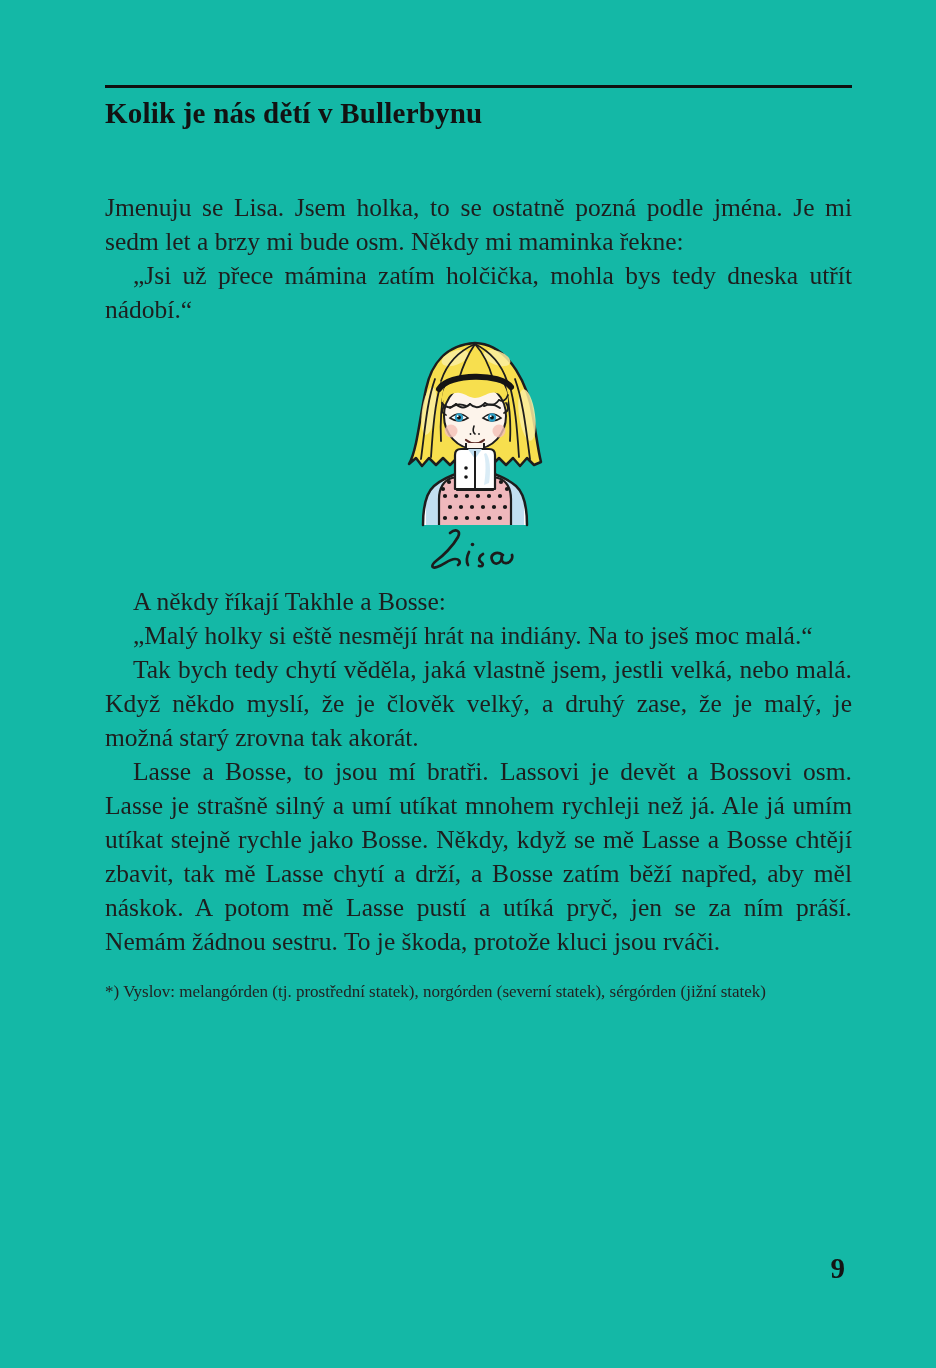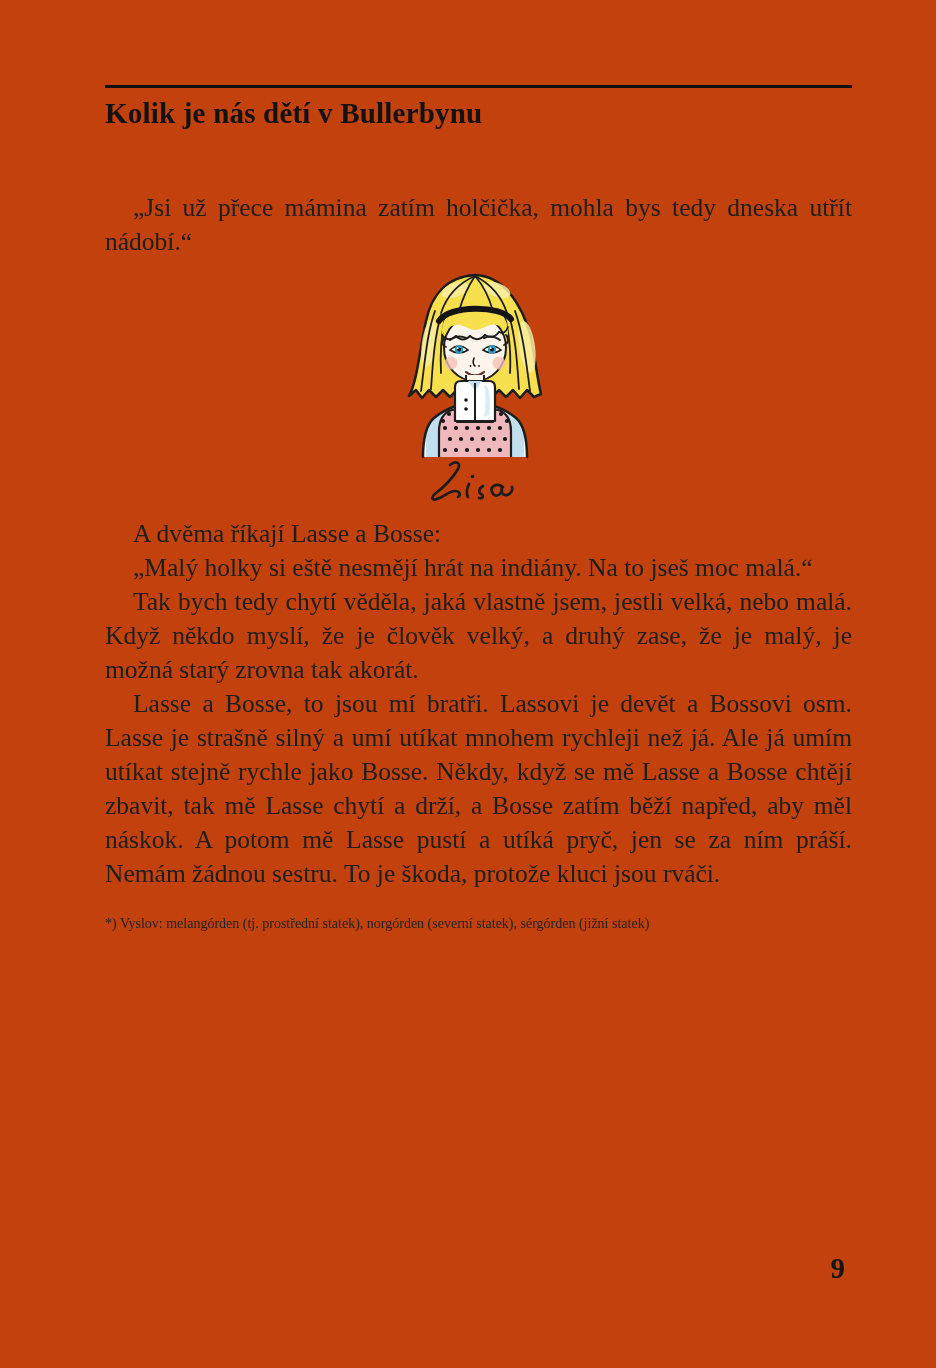--- a/index.html
+++ b/index.html
@@ -1,20 +1,20 @@
 <!DOCTYPE html>
 <html lang="cs"><head>
 <meta charset="utf-8">
 <style>
   html,body { margin:0; padding:0; background:#ffffff; }
   body {
     width:936px; height:1368px; position:relative; overflow:hidden;
     font-family:"Liberation Serif", serif; color:#1d1d1d;
   }
-  .page { position:absolute; inset:0; background:#c2410c; }
+  .page { position:absolute; inset:0; background:#14b8a6; }
   .content { position:absolute; left:105px; top:0; width:747px; }
   .top-rule { height:3px; background:#101010; margin-top:85px; }
   h1.chapter-title {
     margin:7px 0 0 0; font-size:29px; line-height:36px; font-weight:bold;
     letter-spacing:0.2px; color:#121212;
   }
   .text-start { margin-top:60px; }
   p.body {
     margin:0; font-size:25.5px; line-height:34px; text-align:justify;
     color:#1e1e1e;
@@ -23,38 +23,39 @@
   sup.note-ref { font-size:0.58em; vertical-align:super; line-height:0; }
   figure.illustration {
     margin:4px 0 10px 0; text-align:center;
   }
   figure.illustration svg { display:inline-block; }
   .vh {
     position:absolute; width:1px; height:1px; overflow:hidden;
     clip:rect(0 0 0 0); white-space:nowrap;
   }
   .footnote {
-    margin-top:22px; font-size:14px; line-height:22px; color:#222;
+    margin-top:22px; font-size:17px; line-height:22px; color:#222;
     white-space:nowrap;
   }
   .page-number {
     position:absolute; top:1252px; left:105px; width:740px;
     text-align:right; font-size:29px; font-weight:bold; color:#141414;
   }
 </style>
 </head>
 <body>
 
 <div class="page">
   <div class="content">
 
     <div class="top-rule"></div>
     <h1 class="chapter-title">Kolik je nás dětí v Bullerbynu</h1>
 
     <div class="text-start">
+      <p class="body">Jmenuju se Lisa. Jsem holka, to se ostatně pozná podle jména. Je mi sedm let a brzy mi bude osm. Někdy mi maminka řekne:</p>
       <p class="body indent">„Jsi už přece mámina zatím holčička, mohla bys tedy dneska utřít nádobí.“</p>
 
       <figure class="illustration">
         <svg width="180" height="240" viewBox="0 0 180 240" aria-hidden="true">
 
           <g>
             <path fill="#F7DF4E" stroke="#1d1d1d" stroke-width="2.5" stroke-linejoin="round" d="M86,12 C56,14 42,34 37,58 C33,76 30,98 27,112 C25,121 23,128 20,133
                  L27,127 L33,135 L40,127 L47,134 L54,127 L61,134 L68,127 L75,134 L82,127
                  L89,134 L96,127 L103,134 L110,127 L117,134 L124,127 L131,135 L138,127
                  L145,134 L152,131 C149,119 147,102 144,86 C140,58 122,13 86,12 Z"></path>
@@ -182,21 +183,21 @@
             <path d="M76,24 C74,28 73,33 75,37"></path>
             <circle cx="79.5" cy="16.5" r="1.8" fill="#1c1c1c" stroke="none"></circle>
             <path d="M90,26 C86,28 85,32 88,34 C91,36 90,39 86,38"></path>
             <path d="M110,27 C103,22 97,27 99,32 C101,37 107,37 109,30"></path>
             <path d="M109,27 C108,32 109,36 114,35 C118,34 120,30 119,27"></path>
           </g>
         </svg>
         <figcaption class="vh">Lisa</figcaption>
       </figure>
 
-      <p class="body indent">A dvěma říkají Lasse a Bosse:</p>
+      <p class="body indent">A někdy říkají Takhle a Bosse:</p>
       <p class="body indent">„Malý holky si eště nesmějí hrát na indiány. Na to jseš moc malá.“</p>
       <p class="body indent">Tak bych tedy chytí věděla, jaká vlastně jsem, jestli velká, nebo malá. Když někdo myslí, že je člověk velký, a druhý zase, že je malý, je možná starý zrovna tak akorát.</p>
       <p class="body indent">Lasse a Bosse, to jsou mí bratři. Lassovi je devět a Bossovi osm. Lasse je strašně silný a umí utíkat mnohem rychleji než já. Ale já umím utíkat stejně rychle jako Bosse. Někdy, když se mě Lasse a Bosse chtějí zbavit, tak mě Lasse chytí a drží, a Bosse zatím běží napřed, aby měl náskok. A potom mě Lasse pustí a utíká pryč, jen se za ním práší. Nemám žádnou sestru. To je škoda, protože kluci jsou rváči.</p>
 
       <p class="footnote"><span>*)</span> <span>Vyslov: melangórden (tj. prostřední statek), norgórden (severní statek), sérgórden (jižní statek)</span></p>
     </div>
   </div>
 
   <div class="page-number">9</div>
 </div>

